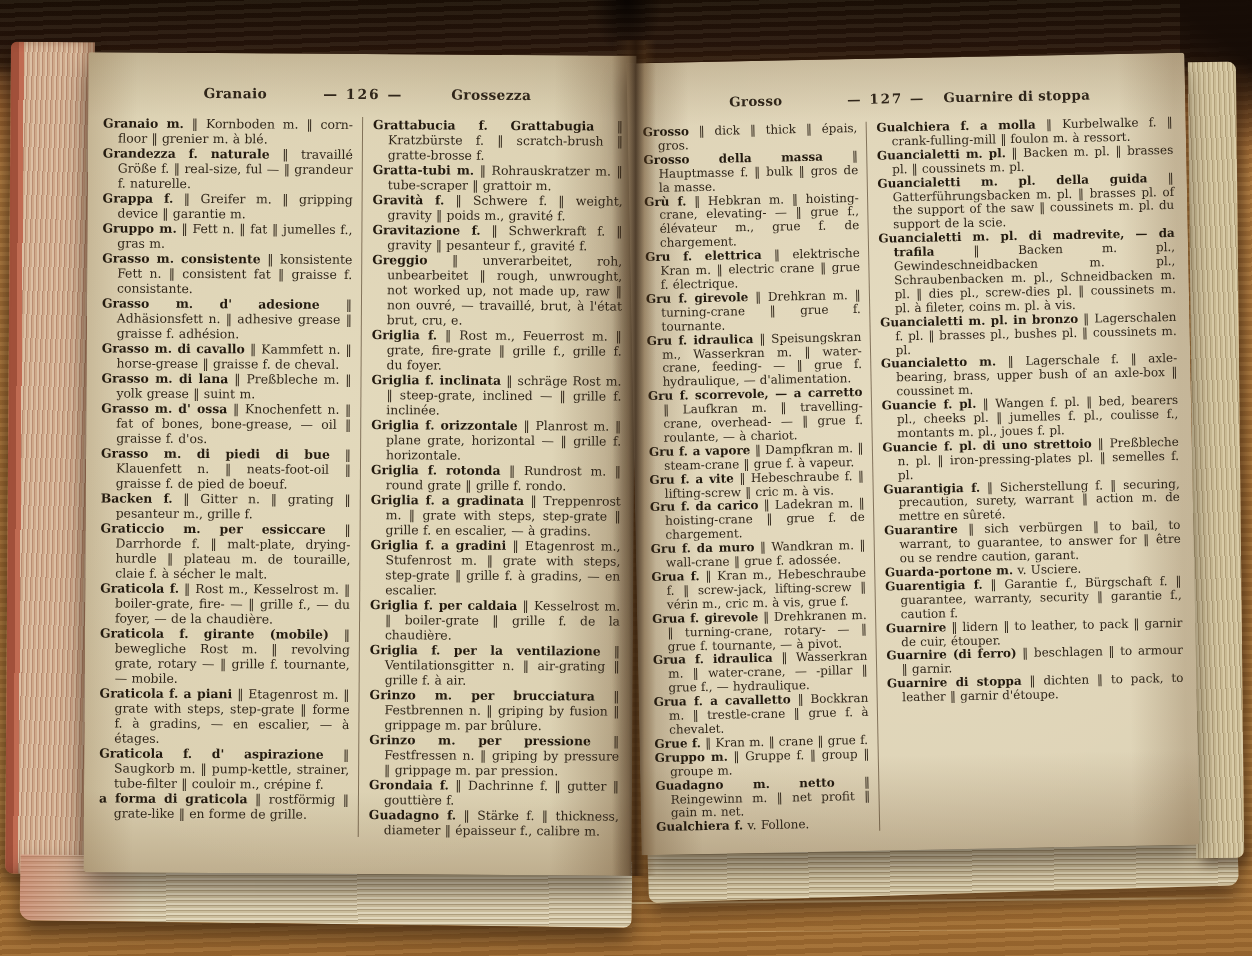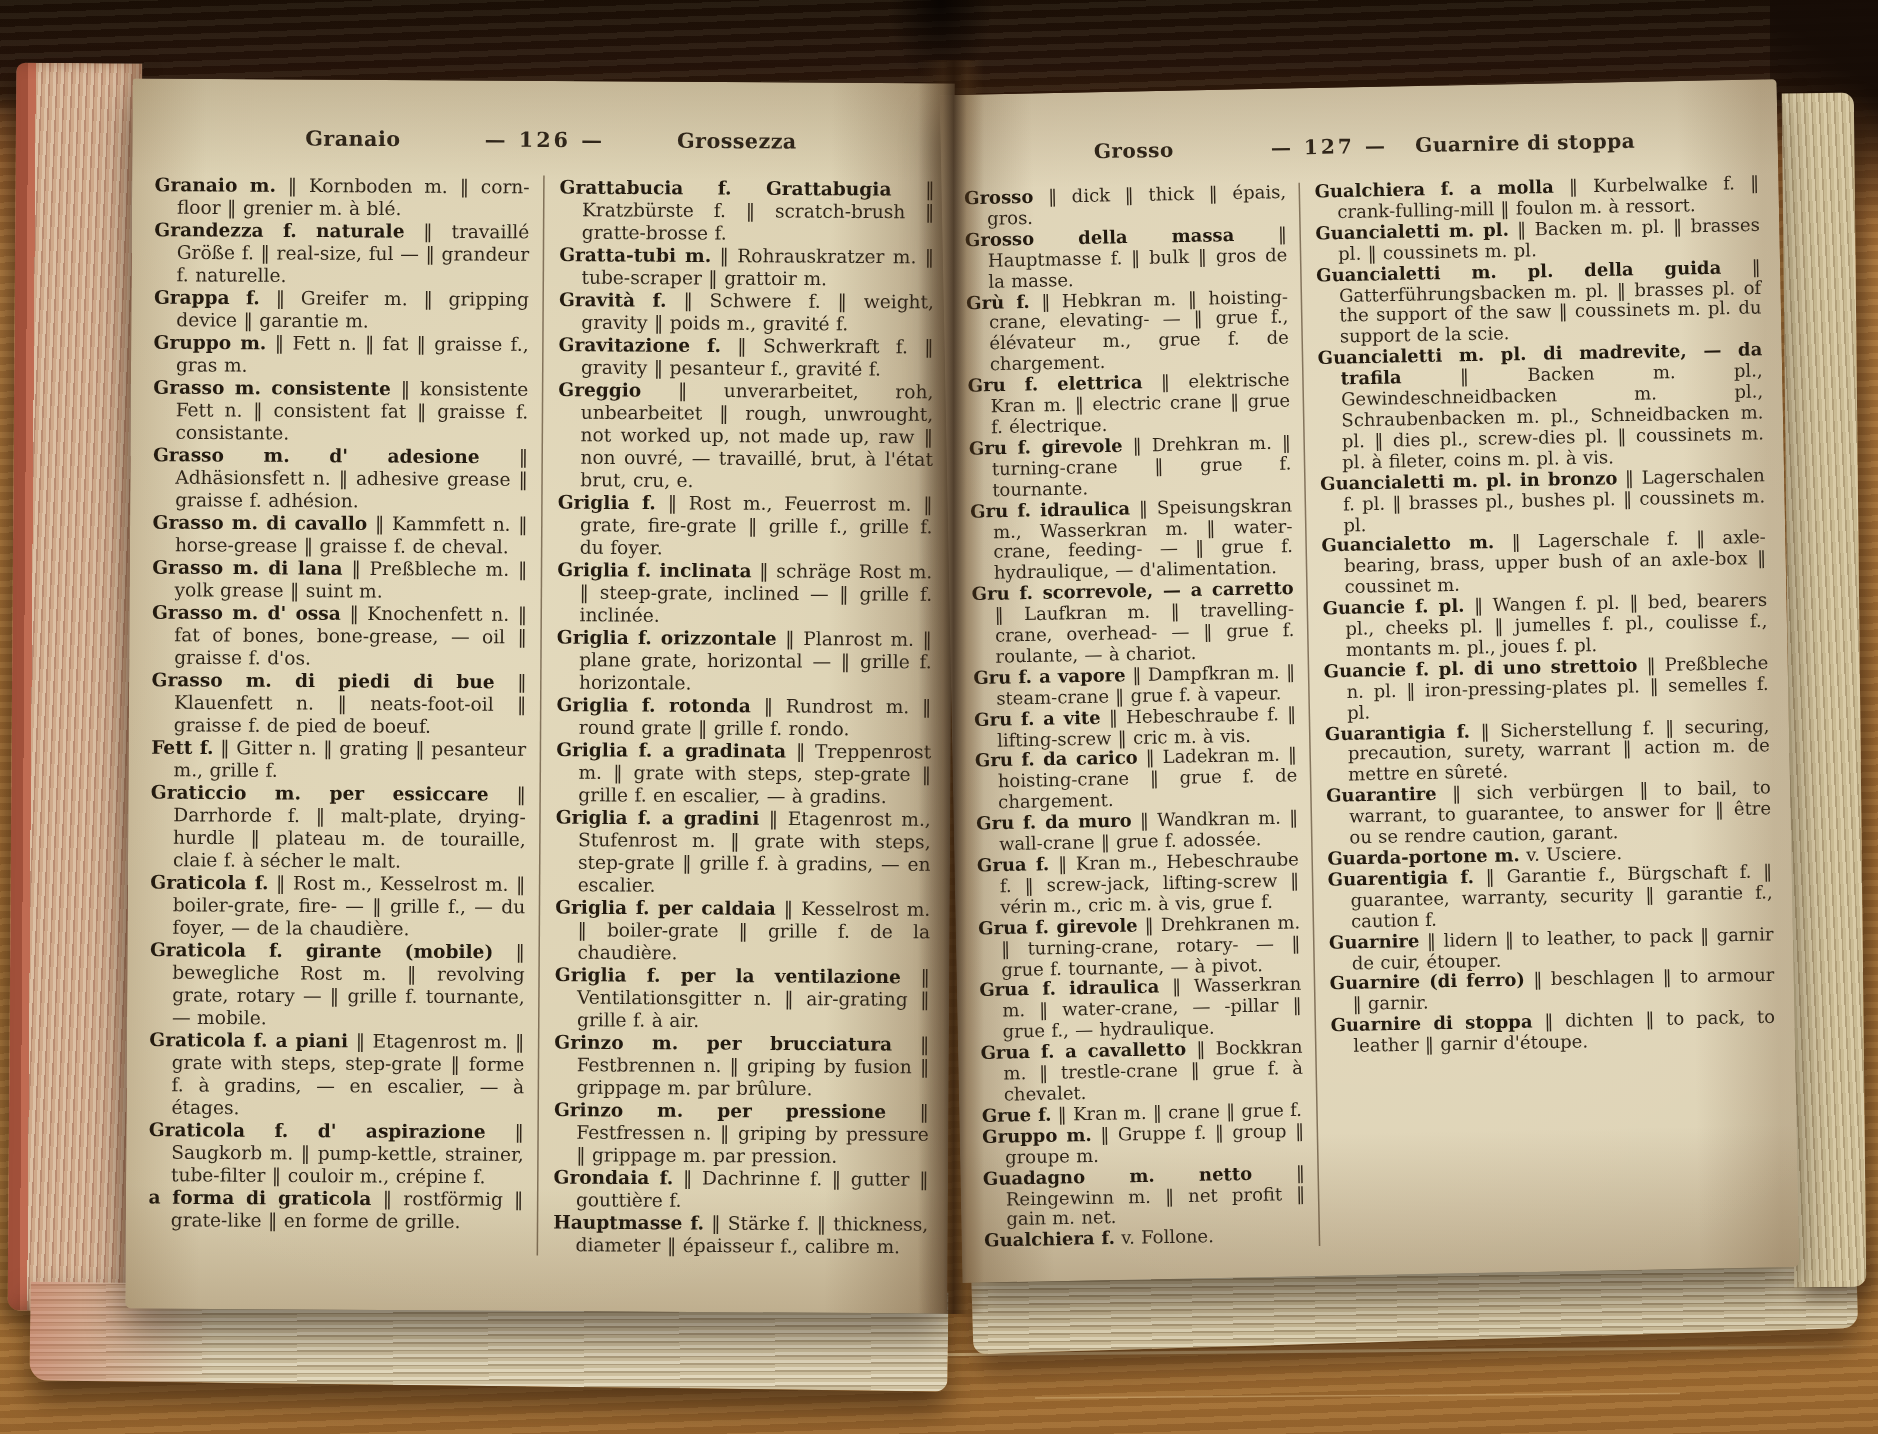--- a/index.html
+++ b/index.html
@@ -109,28 +109,28 @@
       <div class="page-head">
         <span class="rh-word first">Granaio</span>
         <span class="rh-num">— 126 —</span>
         <span class="rh-word last">Grossezza</span>
       </div>
       <div class="cols">
         <div class="col col1">
             <p class="entry"><b class="hw">Granaio m.</b> <span>‖ Kornboden m. ‖ corn-floor ‖ grenier m. à blé.</span></p>
             <p class="entry"><b class="hw">Grandezza f. naturale</b> <span>‖ travaillé Größe f. ‖ real-size, ful — ‖ grandeur f. naturelle.</span></p>
             <p class="entry"><b class="hw">Grappa f.</b> <span>‖ Greifer m. ‖ gripping device ‖ garantie m.</span></p>
-            <p class="entry"><b class="hw">Gruppo m.</b> <span>‖ Fett n. ‖ fat ‖ graisse f., gras m.</span></p>
+            <p class="entry"><b class="hw">Gruppo m.</b> <span>‖ Fett n. ‖ fat ‖ jumelles f., gras m.</span></p>
             <p class="entry"><b class="hw">Grasso m. consistente</b> <span>‖ konsistente Fett n. ‖ consistent fat ‖ graisse f. consistante.</span></p>
             <p class="entry"><b class="hw">Grasso m. d' adesione</b> <span>‖ Adhäsionsfett n. ‖ adhesive grease ‖ graisse f. adhésion.</span></p>
             <p class="entry"><b class="hw">Grasso m. di cavallo</b> <span>‖ Kammfett n. ‖ horse-grease ‖ graisse f. de cheval.</span></p>
             <p class="entry"><b class="hw">Grasso m. di lana</b> <span>‖ Preßbleche m. ‖ yolk grease ‖ suint m.</span></p>
             <p class="entry"><b class="hw">Grasso m. d' ossa</b> <span>‖ Knochenfett n. ‖ fat of bones, bone-grease, — oil ‖ graisse f. d'os.</span></p>
             <p class="entry"><b class="hw">Grasso m. di piedi di bue</b> <span>‖ Klauenfett n. ‖ neats-foot-oil ‖ graisse f. de pied de boeuf.</span></p>
-            <p class="entry"><b class="hw">Fett f.</b> <span>‖ Gitter n. ‖ grating ‖ pesanteur m., grille f.</span></p>
+            <p class="entry"><b class="hw">Backen f.</b> <span>‖ Gitter n. ‖ grating ‖ pesanteur m., grille f.</span></p>
             <p class="entry"><b class="hw">Graticcio m. per essiccare</b> <span>‖ Darrhorde f. ‖ malt-plate, drying-hurdle ‖ plateau m. de touraille, claie f. à sécher le malt.</span></p>
             <p class="entry"><b class="hw">Graticola f.</b> <span>‖ Rost m., Kesselrost m. ‖ boiler-grate, fire- — ‖ grille f., — du foyer, — de la chaudière.</span></p>
             <p class="entry"><b class="hw">Graticola f. girante (mobile)</b> <span>‖ bewegliche Rost m. ‖ revolving grate, rotary — ‖ grille f. tournante, — mobile.</span></p>
             <p class="entry"><b class="hw">Graticola f. a piani</b> <span>‖ Etagenrost m. ‖ grate with steps, step-grate ‖ forme f. à gradins, — en escalier, — à étages.</span></p>
             <p class="entry"><b class="hw">Graticola f. d' aspirazione</b> <span>‖ Saugkorb m. ‖ pump-kettle, strainer, tube-filter ‖ couloir m., crépine f.</span></p>
             <p class="entry"><b class="hw">a forma di graticola</b> <span>‖ rostförmig ‖ grate-like ‖ en forme de grille.</span></p>
           </div>
         <div class="col col2">
             <p class="entry"><b class="hw">Grattabucia f. Grattabugia</b> <span>‖ Kratzbürste f. ‖ scratch-brush ‖ gratte-brosse f.</span></p>
             <p class="entry"><b class="hw">Gratta-tubi m.</b> <span>‖ Rohrauskratzer m. ‖ tube-scraper ‖ grattoir m.</span></p>
@@ -141,21 +141,21 @@
             <p class="entry"><b class="hw">Griglia f. inclinata</b> <span>‖ schräge Rost m. ‖ steep-grate, inclined — ‖ grille f. inclinée.</span></p>
             <p class="entry"><b class="hw">Griglia f. orizzontale</b> <span>‖ Planrost m. ‖ plane grate, horizontal — ‖ grille f. horizontale.</span></p>
             <p class="entry"><b class="hw">Griglia f. rotonda</b> <span>‖ Rundrost m. ‖ round grate ‖ grille f. rondo.</span></p>
             <p class="entry"><b class="hw">Griglia f. a gradinata</b> <span>‖ Treppenrost m. ‖ grate with steps, step-grate ‖ grille f. en escalier, — à gradins.</span></p>
             <p class="entry"><b class="hw">Griglia f. a gradini</b> <span>‖ Etagenrost m., Stufenrost m. ‖ grate with steps, step-grate ‖ grille f. à gradins, — en escalier.</span></p>
             <p class="entry"><b class="hw">Griglia f. per caldaia</b> <span>‖ Kesselrost m. ‖ boiler-grate ‖ grille f. de la chaudière.</span></p>
             <p class="entry"><b class="hw">Griglia f. per la ventilazione</b> <span>‖ Ventilationsgitter n. ‖ air-grating ‖ grille f. à air.</span></p>
             <p class="entry"><b class="hw">Grinzo m. per brucciatura</b> <span>‖ Festbrennen n. ‖ griping by fusion ‖ grippage m. par brûlure.</span></p>
             <p class="entry"><b class="hw">Grinzo m. per pressione</b> <span>‖ Festfressen n. ‖ griping by pressure ‖ grippage m. par pression.</span></p>
             <p class="entry"><b class="hw">Grondaia f.</b> <span>‖ Dachrinne f. ‖ gutter ‖ gouttière f.</span></p>
-            <p class="entry"><b class="hw">Hauptmasse f.</b> <span>‖ Stärke f. ‖ thickness, diameter ‖ épaisseur f., calibre m.</span></p>
+            <p class="entry"><b class="hw">Guadagno f.</b> <span>‖ Stärke f. ‖ thickness, diameter ‖ épaisseur f., calibre m.</span></p>
           </div>
       </div>
     </div>
   </div>
 
   <div class="page page-right">
     <div class="page-inner">
       <div class="page-head">
         <span class="rh-word first">Grosso</span>
         <span class="rh-num">— 127 —</span>

